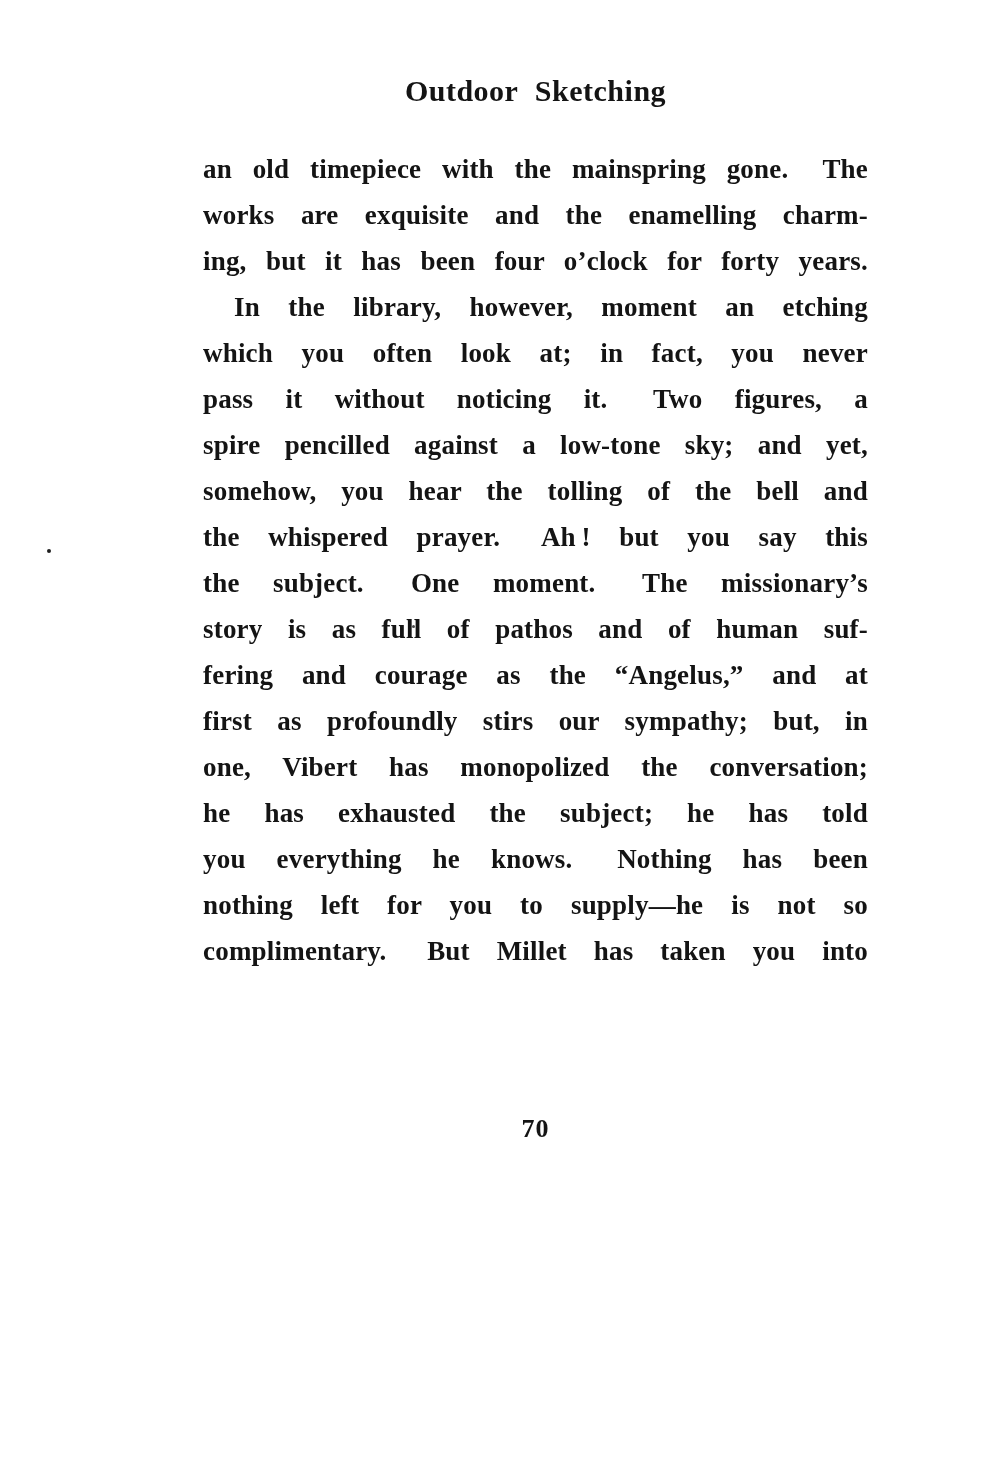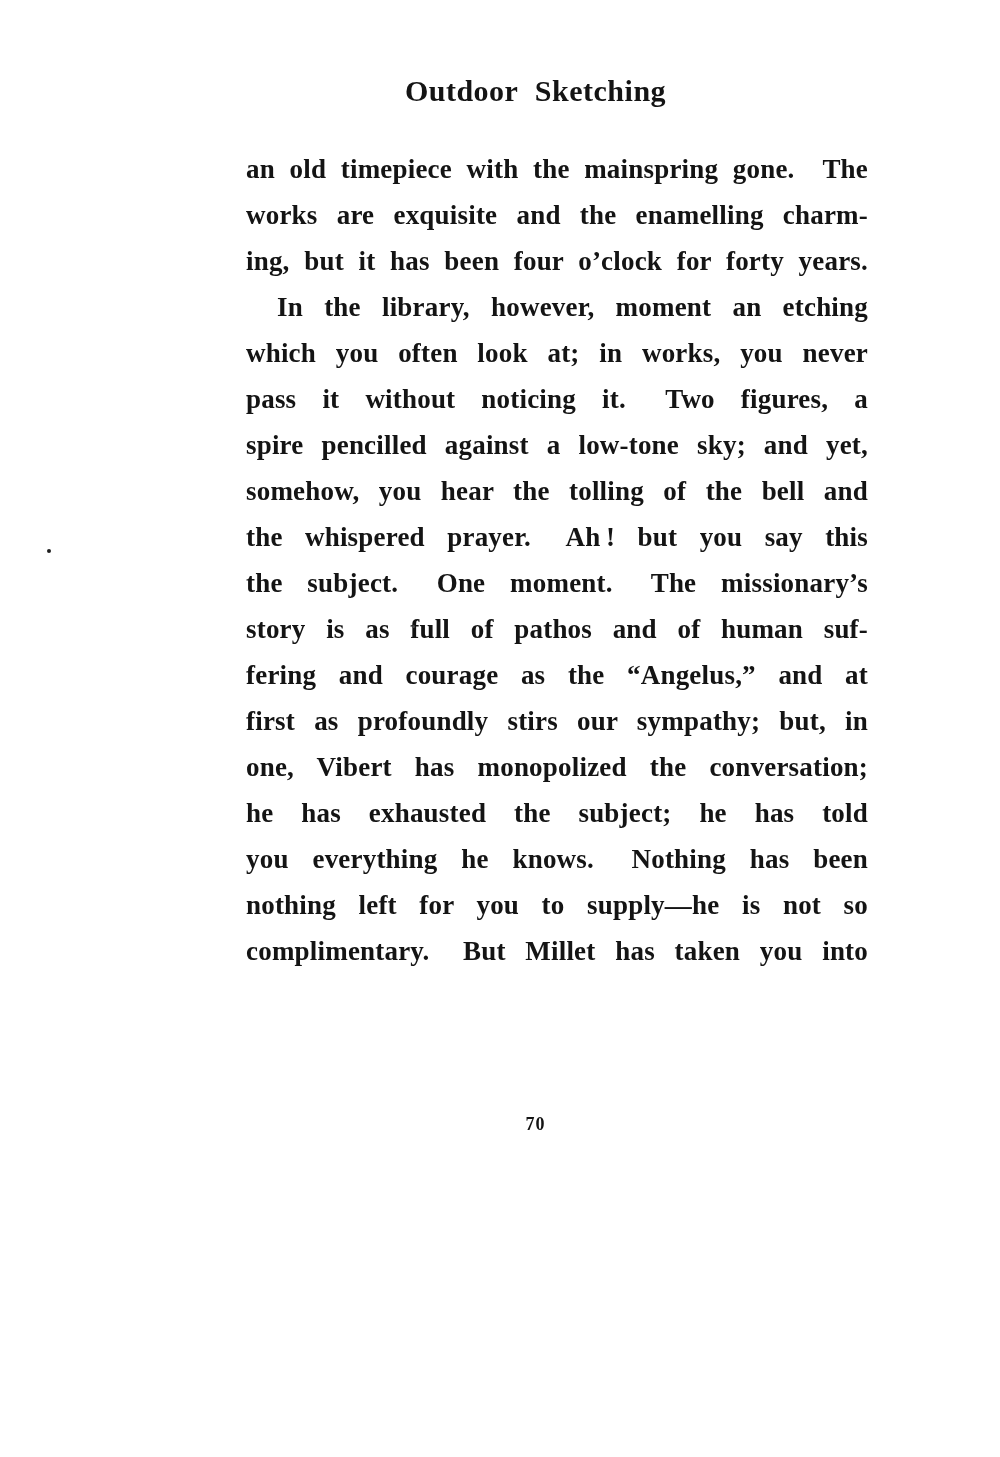--- a/index.html
+++ b/index.html
@@ -36,32 +36,31 @@
   }
   .line {
     font-size: 27px;
     font-weight: bold;
     line-height: 46px;
     height: 46px;
     letter-spacing: 0.2px;
     text-align: justify;
     text-align-last: justify;
     overflow: visible;
-    margin-left: 43px;
   }
   .line.indent {
     padding-left: 31px;
   }
   .page-number {
     position: absolute;
     top: 1114px;
     left: 203px;
     width: 665px;
     text-align: center;
-    font-size: 18px;
+    font-size: 26px;
     font-weight: bold;
     letter-spacing: 1px;
   }
   .speck {
     position: absolute;
     background: #1f1f1f;
     border-radius: 50%;
   }
   .speck-1 {
     left: 47px;
@@ -84,21 +83,21 @@
   <div class="running-header">Outdoor Sketching</div>
 
   <div class="body-text">
       <div class="paragraph">
         <div class="line">an old timepiece with the mainspring gone.  The</div>
         <div class="line">works are exquisite and the enamelling charm-</div>
         <div class="line">ing, but it has been four o’clock for forty years.</div>
       </div>
       <div class="paragraph">
         <div class="line indent">In the library, however, moment an etching</div>
-        <div class="line">which you often look at; in works, you never</div>
+        <div class="line">which you often look at; in fact, you never</div>
         <div class="line">pass it without noticing it.  Two figures, a</div>
         <div class="line">spire pencilled against a low-tone sky; and yet,</div>
         <div class="line">somehow, you hear the tolling of the bell and</div>
         <div class="line">the whispered prayer.  Ah ! but you say this</div>
         <div class="line">the subject.  One moment.  The missionary’s</div>
         <div class="line">story is as full of pathos and of human suf-</div>
         <div class="line">fering and courage as the “Angelus,” and at</div>
         <div class="line">first as profoundly stirs our sympathy; but, in</div>
         <div class="line">one, Vibert has monopolized the conversation;</div>
         <div class="line">he has exhausted the subject; he has told</div>

